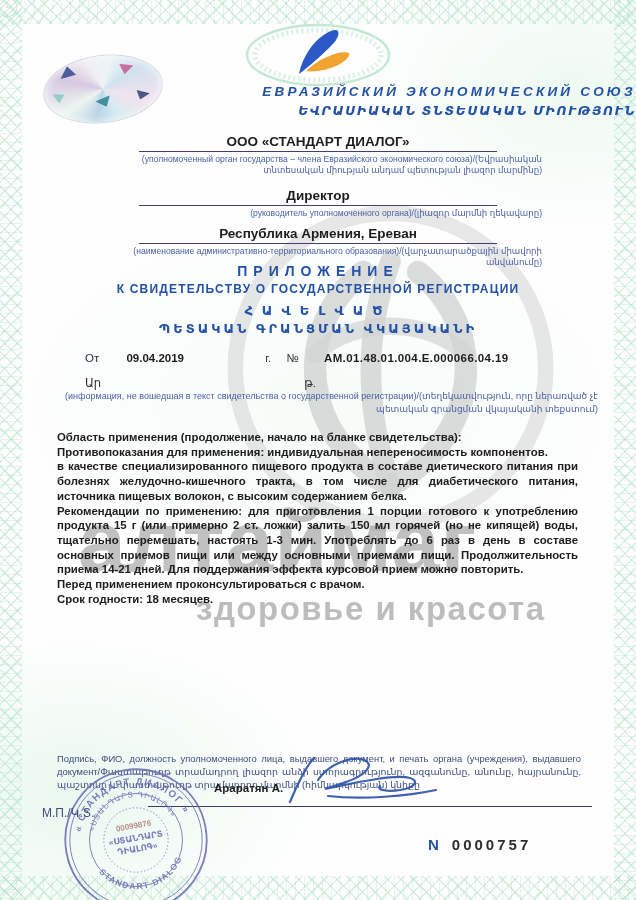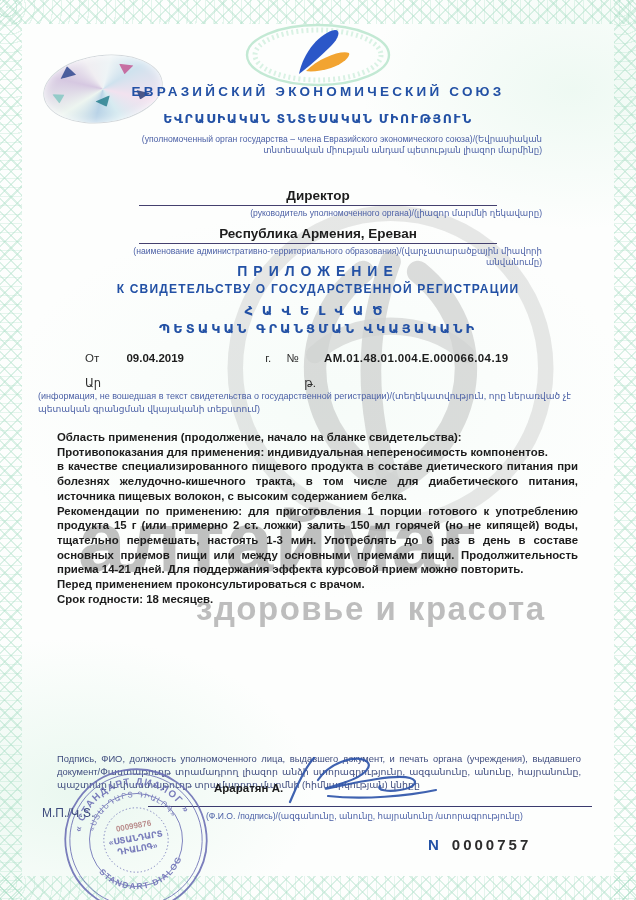--- a/index.html
+++ b/index.html
@@ -36,44 +36,44 @@
   .holo .shard{position:absolute;opacity:.8;}
   .holo .s1{left:18px;top:6px;width:16px;height:12px;background:#27408b;clip-path:polygon(0 100%,50% 0,100% 80%);}
   .holo .s2{left:78px;top:10px;width:14px;height:11px;background:#c2518f;clip-path:polygon(0 0,100% 30%,30% 100%);}
   .holo .s3{left:50px;top:40px;width:15px;height:11px;background:#1f7a8a;clip-path:polygon(0 40%,100% 0,70% 100%);}
   .holo .s4{left:92px;top:38px;width:13px;height:10px;background:#23346e;clip-path:polygon(0 0,100% 50%,20% 100%);}
   .holo .s5{left:8px;top:32px;width:12px;height:10px;background:#7fc7c0;clip-path:polygon(0 0,100% 20%,50% 100%);}
 
   
   .eaeu-logo{position:absolute;left:243px;top:22px;width:150px;height:66px;}
 
-  .header-union{position:absolute;left:0;right:0;top:84px;text-align:center;color:#2351a5;}
+  .header-union{position:absolute;left:0;right:0;top:84px;text-align:right;color:#2351a5;font-style:italic;}
   .header-union .ru{font-size:13.5px;font-weight:bold;letter-spacing:3.2px;}
-  .header-union .hy{font-size:12.5px;font-weight:bold;letter-spacing:1.6px;margin-top:12px;}
+  .header-union .hy{font-size:12.5px;font-weight:bold;letter-spacing:1.6px;margin-top:4px;}
 
   .field{position:absolute;left:88px;width:460px;text-align:center;}
   .field .value{font-size:13.5px;font-weight:bold;color:#1d1d1d;border-bottom:1.3px solid #44406e;padding:0 14px 2px 14px;display:inline-block;min-width:330px;}
   .caption{font-size:8.6px;color:#4a5fa5;line-height:11px;margin-top:2px;}
   .field .caption{padding:0 6px;text-align:right;}
 
   .doc-title{position:absolute;left:0;right:0;top:263px;text-align:center;color:#2351a5;font-weight:bold;}
   .doc-title .t1{font-size:14px;letter-spacing:6px;}
   .doc-title .t2{font-size:12px;letter-spacing:1.2px;margin-top:3px;}
   .doc-title .t3{font-size:13px;letter-spacing:9px;margin-top:7px;}
   .doc-title .t4{font-size:13px;letter-spacing:3px;margin-top:3px;}
 
   .num-line{position:absolute;left:85px;top:352px;width:480px;font-size:11.5px;color:#2e2e2e;}
   .num-line b{color:#1d1d1d;}
   .num-line .date{margin-left:24px;}
   .num-line .g{margin-left:78px;}
   .num-line .no{margin-left:12px;}
   .num-line .num{margin-left:22px;letter-spacing:.4px;text-align:center;}
   .hy-line{position:absolute;left:85px;top:376px;width:480px;font-size:11.5px;color:#2e2e2e;}
   .hy-line .t{margin-left:200px;}
-  .num-caption{position:absolute;left:38px;top:390px;width:560px;text-align:left;font-size:9px;color:#4a5fa5;line-height:13px;}
+  .num-caption{position:absolute;left:38px;top:390px;width:560px;text-align:right;font-size:9px;color:#4a5fa5;line-height:13px;}
 
   .body-text{position:absolute;left:57px;top:430px;width:521px;
     font-size:11.4px;line-height:14.7px;color:#1c1c1c;font-weight:bold;text-align:justify;}
   .body-text p{margin:0;}
 
   
   .wm-emblem{position:absolute;left:218px;top:196px;width:345px;height:345px;opacity:.42;pointer-events:none;}
   .wm-brand{position:absolute;left:78px;top:492px;width:600px;font-size:86px;font-weight:bold;
     color:#8a8a8a;opacity:.52;letter-spacing:1px;white-space:nowrap;pointer-events:none;}
   .wm-tagline{position:absolute;left:196px;top:590px;font-size:33px;font-weight:600;
@@ -131,20 +131,21 @@
     <path d="M56,52 C60,30 78,10 92,8 C98,8 96,16 88,24 C78,34 64,46 56,52 Z" fill="#2b57c8"></path>
     <path d="M63,49 C76,36 98,28 106,31 C108,34 100,42 88,46 C79,49 68,50 63,49 Z" fill="#f2a431"></path>
   </svg>
 
   <div class="header-union">
     <div class="ru">ЕВРАЗИЙСКИЙ ЭКОНОМИЧЕСКИЙ СОЮЗ</div>
     <div class="hy">ԵՎՐԱՍԻԱԿԱՆ ՏՆՏԵՍԱԿԱՆ ՄԻՈՒԹՅՈՒՆ</div>
   </div>
 
   <div class="field" style="top:132px;">
+    <div class="value">ООО «СТАНДАРТ ДИАЛОГ»</div>
     <div class="caption">(уполномоченный орган государства – члена Евразийского экономического союза)/(Եվրասիական տնտեսական միության անդամ պետության լիազոր մարմինը)</div>
   </div>
 
   <div class="field" style="top:186px;">
     <div class="value">Директор</div>
     <div class="caption">(руководитель уполномоченного органа)/(լիազոր մարմնի ղեկավարը)</div>
   </div>
 
   <div class="field" style="top:224px;">
     <div class="value">Республика Армения, Ереван</div>
@@ -216,19 +217,18 @@
 
   <svg class="signature" viewBox="0 0 180 58">
     <g fill="none" stroke="#2f55aa" stroke-width="2.2" stroke-linecap="round" opacity=".92">
       <path d="M22,50 C30,30 40,12 46,6"></path>
       <path d="M50,28 C62,10 86,4 96,8 C108,13 96,24 78,30 C60,36 52,38 62,36 C90,30 128,22 142,26 C152,29 146,36 132,38 C120,40 108,38 112,34"></path>
       <path d="M60,44 C95,48 140,44 168,38"></path>
     </g>
   </svg>
 
   <div class="sig-line"></div>
-  <div class="sig-caption">(Ф.И.О. /подпись)/(ազգանունը, անունը, հայրանունը /ստորագրությունը)</div>
 
   <div class="doc-no">
     <span class="n">N</span><span>0000757</span>
   </div>
 
 </div>
 
 </body></html>

